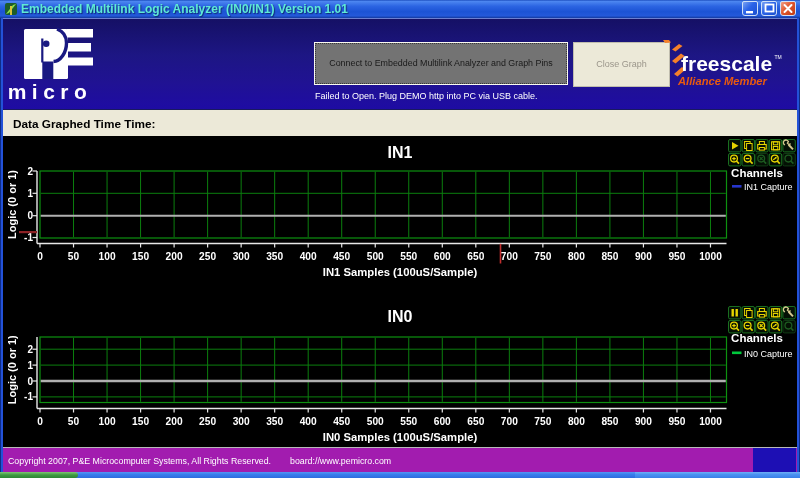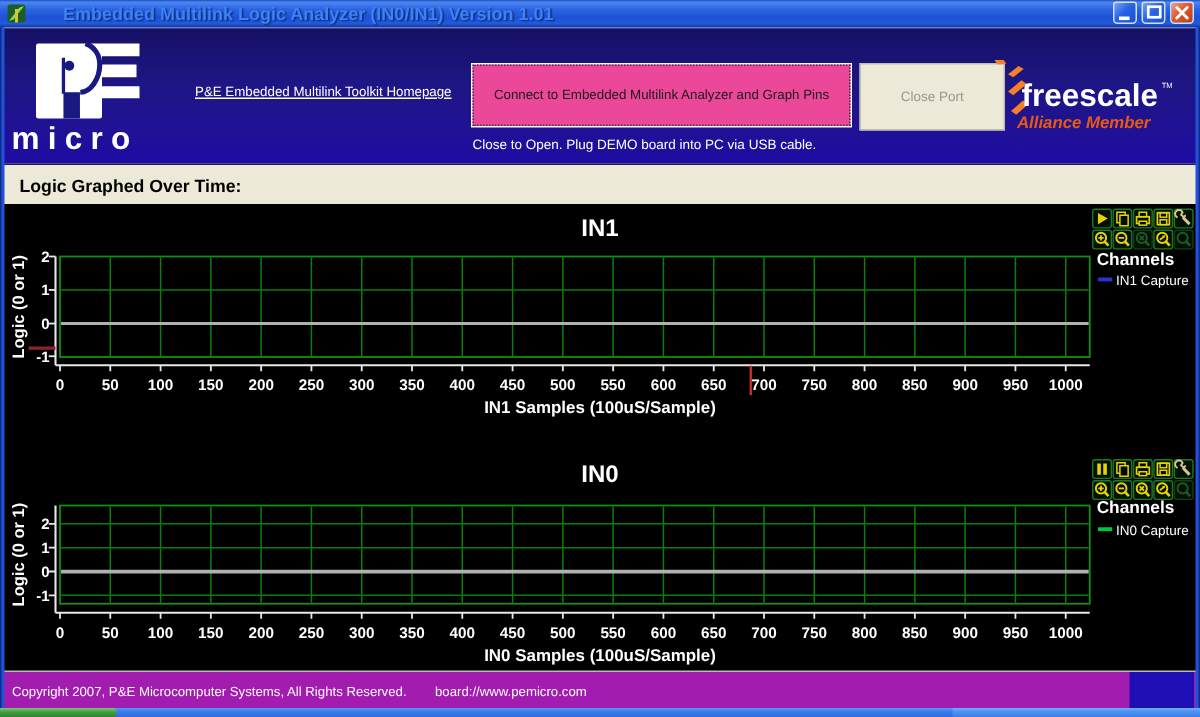--- a/index.html
+++ b/index.html
@@ -1,32 +1,32 @@
 <!DOCTYPE html>
 <html><head>
 <meta charset="utf-8">
 <style>
 html,body{margin:0;padding:0;background:#000;}
 *{box-sizing:border-box;}
 #win{position:relative;width:800px;height:478px;overflow:hidden;font-family:"Liberation Sans",sans-serif;background:#000;}
 .abs{position:absolute;}
 
 #titlebar{left:0;top:0;width:800px;height:18px;background:linear-gradient(180deg,#1d4fc0 0%,#4c86f0 8%,#2b64e2 35%,#1c53d4 65%,#2459da 88%,#12389c 100%);}
-#title-text{left:21px;top:1px;color:#3b82f6;font-size:12px;font-weight:bold;line-height:16px;white-space:nowrap;text-shadow:1px 1px 1px rgba(0,0,30,0.5);margin-left:21px;}
+#title-text{left:21px;top:1px;color:#5eead4;font-size:12px;font-weight:bold;line-height:16px;white-space:nowrap;text-shadow:1px 1px 1px rgba(0,0,30,0.5);}
 .wbtn{top:1px;width:16px;height:15px;border:1px solid #cfe0f8;border-radius:2px 2px 3px 3px;}
 #btn-min{left:742px;background:linear-gradient(135deg,#7aa2f2 0%,#2a63e8 45%,#1b4ecf 100%);}
 #btn-max{left:761px;background:linear-gradient(135deg,#7aa2f2 0%,#2a63e8 45%,#1b4ecf 100%);}
 #btn-close{left:780px;background:linear-gradient(135deg,#f0a088 0%,#e0572e 45%,#c03a12 100%);}
 
 .sideL{left:0;width:3px;background:#2352d8;border-left:1px solid #0f2c86;}
 .sideR{left:797px;width:3px;background:#2352d8;border-right:1px solid #0f2c86;}
 
 #header{left:0;top:18px;width:800px;height:92px;background:linear-gradient(180deg,#151065 0%,#1d1684 40%,#201293 70%,#1e0ba4 100%);border-top:1px solid #6d7fd0;}
 #link{left:130px;top:56px;color:#fff;font-size:8.9px;text-decoration:underline;white-space:nowrap;}
-#btn-connect{left:315px;top:43px;width:252px;height:41px;background:#ec4899;border:1px dotted #3a3a3a;box-shadow:0 0 0 1px #fbfaf2;color:#1a1a1a;font-size:8.9px;text-align:center;line-height:39px;white-space:nowrap;}
+#btn-connect{left:315px;top:43px;width:252px;height:41px;background:#737373;border:1px dotted #3a3a3a;box-shadow:0 0 0 1px #fbfaf2;color:#1a1a1a;font-size:8.9px;text-align:center;line-height:39px;white-space:nowrap;}
 #btn-close-port{left:573px;top:42px;width:97px;height:45px;background:#ece9d8;border:1px solid #c0bdae;color:#9b968b;font-size:9px;text-align:center;line-height:43px;}
 #fail-text{left:315px;top:91px;color:#fff;font-size:9px;white-space:nowrap;}
 
 #beige{left:0;top:109px;width:800px;height:27px;background:#ece9d8;border-top:1px solid #191960;}
 #beige span{position:absolute;left:13px;top:7px;color:#000;font-size:11.8px;font-weight:bold;}
 
 #grayline{left:0;top:447px;width:800px;height:1px;background:#b9b9b9;}
 #bluebar{left:0;top:448px;width:800px;height:24px;background:#a21caf;color:#fff;font-size:8.8px;}
 #bluebar .c1{position:absolute;left:8px;top:8px;white-space:nowrap;}
 #bluebar .c2{position:absolute;left:290px;top:8px;white-space:nowrap;}
@@ -308,37 +308,36 @@
     <rect x="16" y="7" width="44" height="50" rx="1.5" fill="#fff"></rect>
     <rect x="59" y="7" width="26" height="8.5" fill="#fff"></rect>
     <rect x="59" y="21" width="24" height="8.5" fill="#fff"></rect>
     <rect x="59" y="35.5" width="26" height="8" fill="#fff"></rect>
     <path d="M49,7 C55.5,9.5 58.5,15 58.5,21 C58.5,30.5 52.5,39.5 45.5,39.5" stroke="#191982" stroke-width="3.4" fill="none"></path>
     <rect x="33.2" y="16.5" width="2.2" height="24" fill="#191982"></rect>
     <circle cx="38.2" cy="21.8" r="3.3" fill="#191982"></circle>
     <rect x="34.3" y="39.5" width="11" height="17.5" fill="#191982"></rect>
     <text x="42" y="77" font-size="21" font-weight="bold" letter-spacing="5.5" text-anchor="middle" fill="#fff">micro</text>
   </svg>
-  <div class="abs" id="link">P&amp;E Embedded Multilink Toolkit Homepage</div>
   <div class="abs" id="btn-connect">Connect to Embedded Multilink Analyzer and Graph Pins</div>
-  <div class="abs" id="btn-close-port">Close Port</div>
-  <div class="abs" id="fail-text">Close to Open. Plug DEMO board into PC via USB cable.</div>
+  <div class="abs" id="btn-close-port">Close Graph</div>
+  <div class="abs" id="fail-text">Failed to Open. Plug DEMO http into PC via USB cable.</div>
 
   <svg class="abs" style="left:655px;top:40px" width="145" height="66" viewBox="0 0 145 66">
     <polygon points="8,0 14,0 16,2.5 10,3" fill="#f4802a"></polygon>
     <polygon points="17,9.5 24,4 27.5,6 20.5,11.5" fill="#f4802a"></polygon>
     <polygon points="17,21 26,13.5 29.5,16 20.5,23.5" fill="#f4802a"></polygon>
     <polygon points="19,34 27,27 30.5,29.5 22.5,36.5" fill="#f4802a"></polygon>
     <text x="26" y="30.5" font-size="21" font-weight="bold" fill="#fff" font-family="Liberation Sans, sans-serif">freescale</text>
     <text x="119.5" y="18.5" font-size="5" fill="#fff">TM</text>
     <text x="23" y="45.3" font-size="11.2" font-weight="bold" font-style="italic" fill="#e85a10">Alliance Member</text>
   </svg>
 
   <div class="abs" id="beige">
-      <span>Logic Graphed Over Time:</span>
+      <span>Data Graphed Time Time:</span>
     </div>
 
   <div class="abs" id="grayline"></div>
   <div class="abs" id="bluebar">
     <span class="dk"></span>
     <span class="c1">Copyright 2007, P&amp;E Microcomputer Systems, All Rights Reserved.</span>
     <span class="c2">board://www.pemicro.com</span>
   </div>
   <div class="abs" id="taskbar"></div>
   <div class="abs" id="taskseg"></div>

